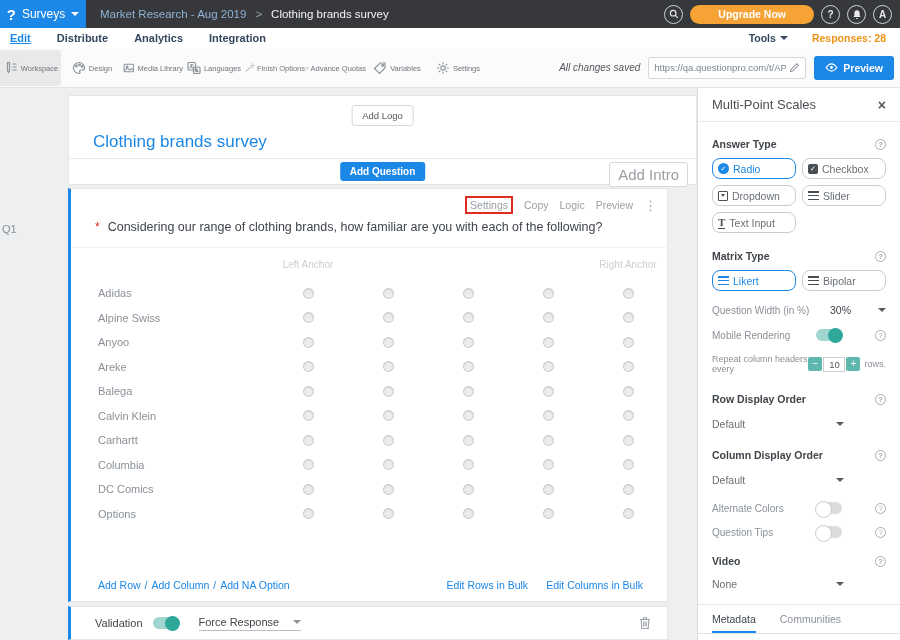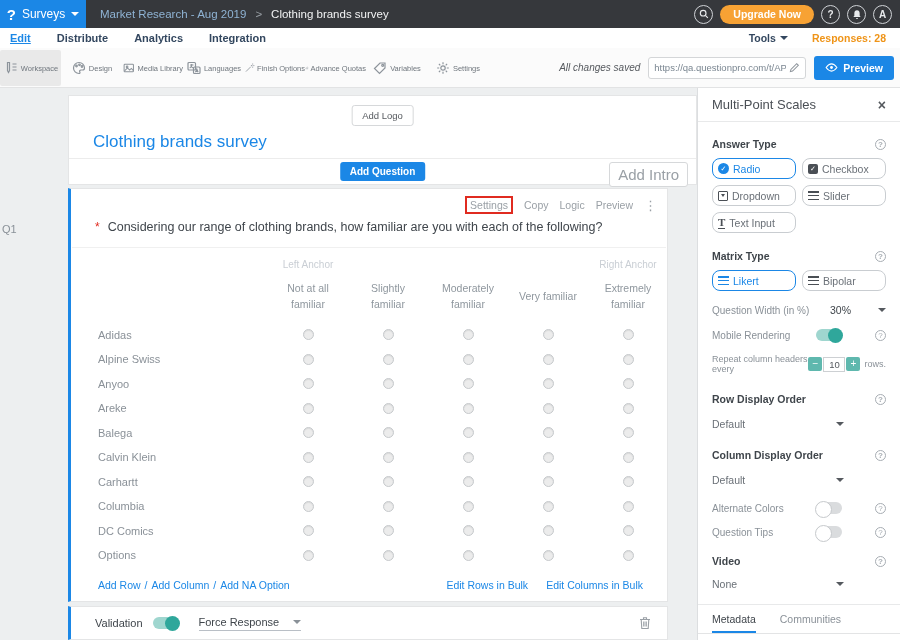--- a/index.html
+++ b/index.html
@@ -11,21 +11,21 @@
   .logo-block { width:86px; height:28px; background:#1b87e6; color:#fff; display:flex; align-items:center; justify-content:center; gap:6px; cursor:pointer; }
   .logo-mark { font-weight:bold; font-size:15px; }
   .logo-label { font-size:12px; }
   .caret { width:0; height:0; border-left:4px solid transparent; border-right:4px solid transparent; border-top:4px solid currentColor; display:inline-block; }
   .crumbs { margin-left:14px; display:flex; align-items:center; gap:9px; font-size:11.5px; }
   .crumb-folder { color:#8fb3d4; cursor:pointer; }
   .crumb-sep { color:#9aa0a6; }
   .crumb-current { color:#f2f3f4; }
   .topbar-right { margin-left:auto; display:flex; align-items:center; gap:7px; padding-right:8px; }
   .circle-btn { width:19px; height:19px; border:1px solid #cfd2d6; border-radius:50%; color:#e8eaec; display:flex; align-items:center; justify-content:center; font-size:10px; font-weight:bold; cursor:pointer; background:transparent; }
-  .upgrade-btn { background:#f7a234; color:#fff; border:none; border-radius:10px; height:19px; padding:0 13px; font-size:10.5px; font-weight:bold; cursor:pointer; }
+  .upgrade-btn { background:#f7a234; color:#fff; border:none; border-radius:10px; height:19px; padding:0 28px; font-size:10.5px; font-weight:bold; cursor:pointer; }
 
   
   .navbar { position:absolute; left:0; top:28px; width:900px; height:20px; background:#fff; display:flex; align-items:center; padding:0 10px; }
   .nav-tab { font-size:11px; font-weight:bold; color:#33475f; margin-right:26px; cursor:pointer; }
   .nav-tab.active { color:#1b87e6; text-decoration:underline; }
   .nav-right { margin-left:auto; display:flex; align-items:center; gap:24px; padding-right:4px; }
   .tools-menu { color:#33475f; font-weight:bold; font-size:10.5px; display:flex; align-items:center; gap:4px; cursor:pointer; }
   .tools-menu .caret { border-top-color:#33475f; }
   .responses { color:#ef9418; font-size:10.5px; font-weight:bold; cursor:pointer; }
 
@@ -277,28 +277,20 @@
 
   <div class="matrix">
     <div class="mx-grid anchors">
       <span></span>
       <span class="anchor">Left Anchor</span>
       <span></span>
         <span></span>
         <span></span>
       <span class="anchor">Right Anchor</span>
     </div>
-    <div class="mx-grid mx-head">
-      <span></span>
-      <span class="mx-col-label">Not at all familiar</span>
-      <span class="mx-col-label">Slightly familiar</span>
-      <span class="mx-col-label">Moderately familiar</span>
-      <span class="mx-col-label">Very familiar</span>
-      <span class="mx-col-label">Extremely familiar</span>
-    </div>
     <div>
 
         <div class="mx-grid mx-row">
           <span class="mx-row-label">Adidas</span>
           <span class="radio-cell">
             <span class="radio"></span>
           </span>
           <span class="radio-cell">
             <span class="radio"></span>
           </span>

